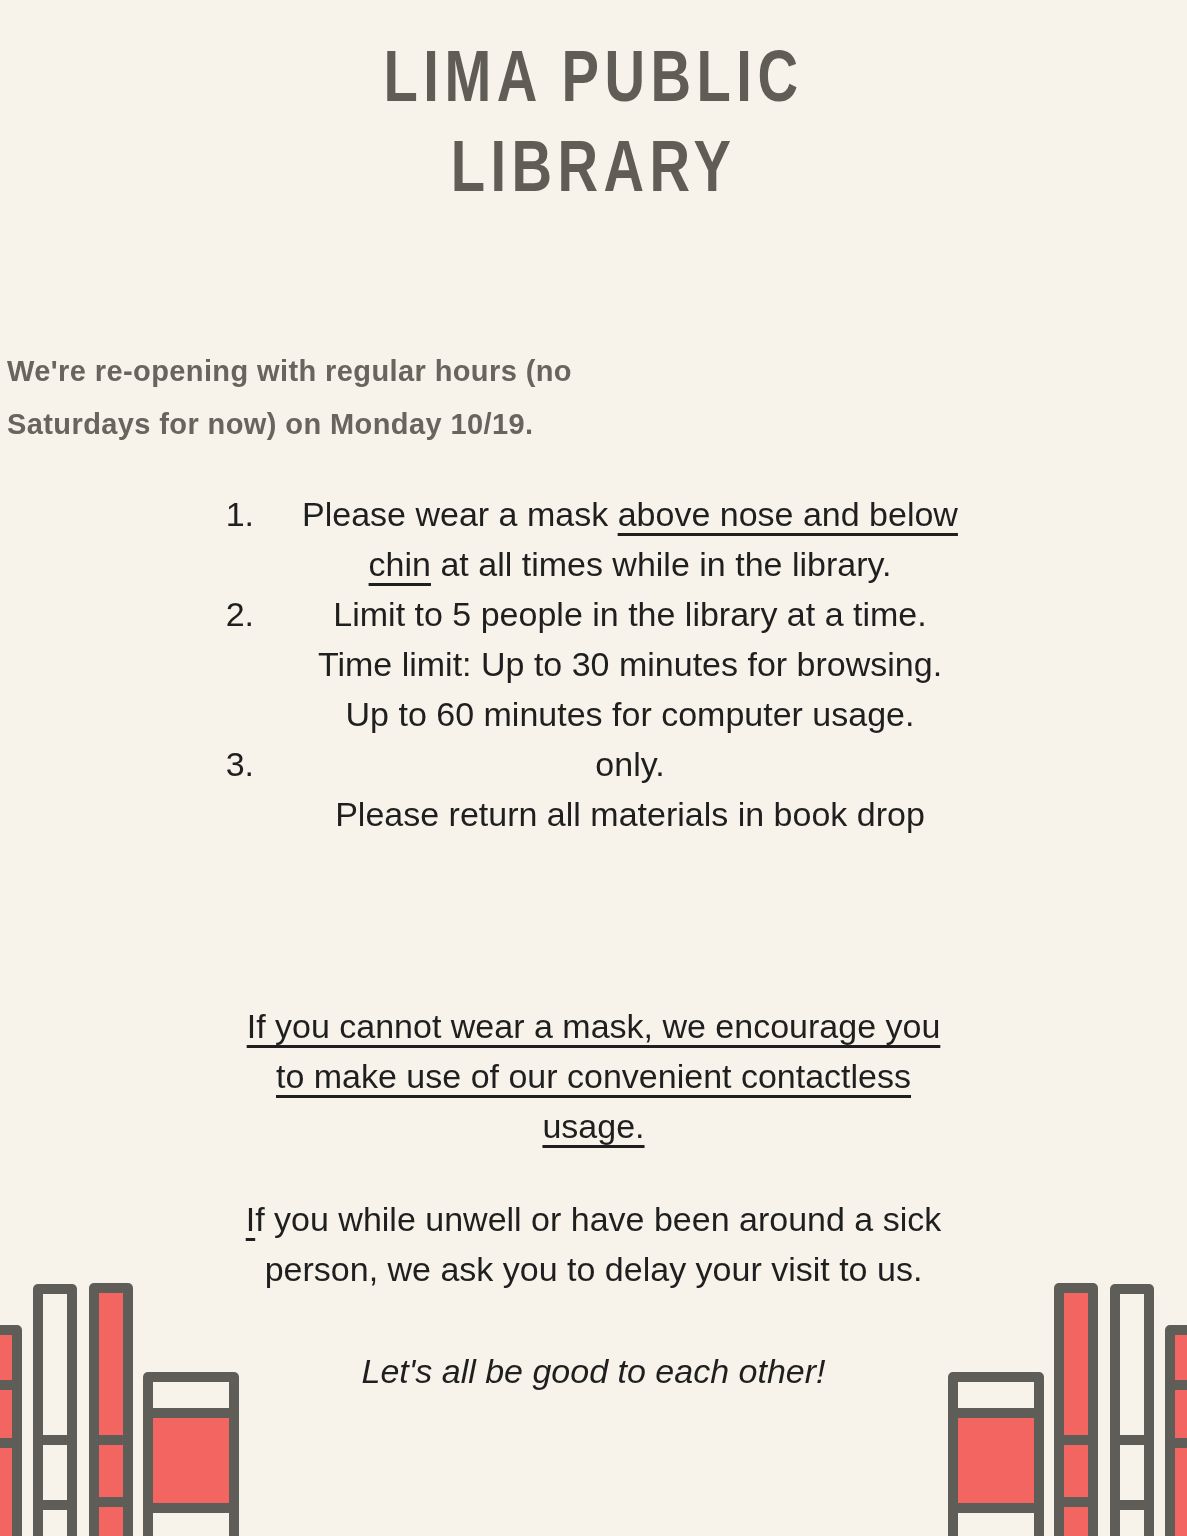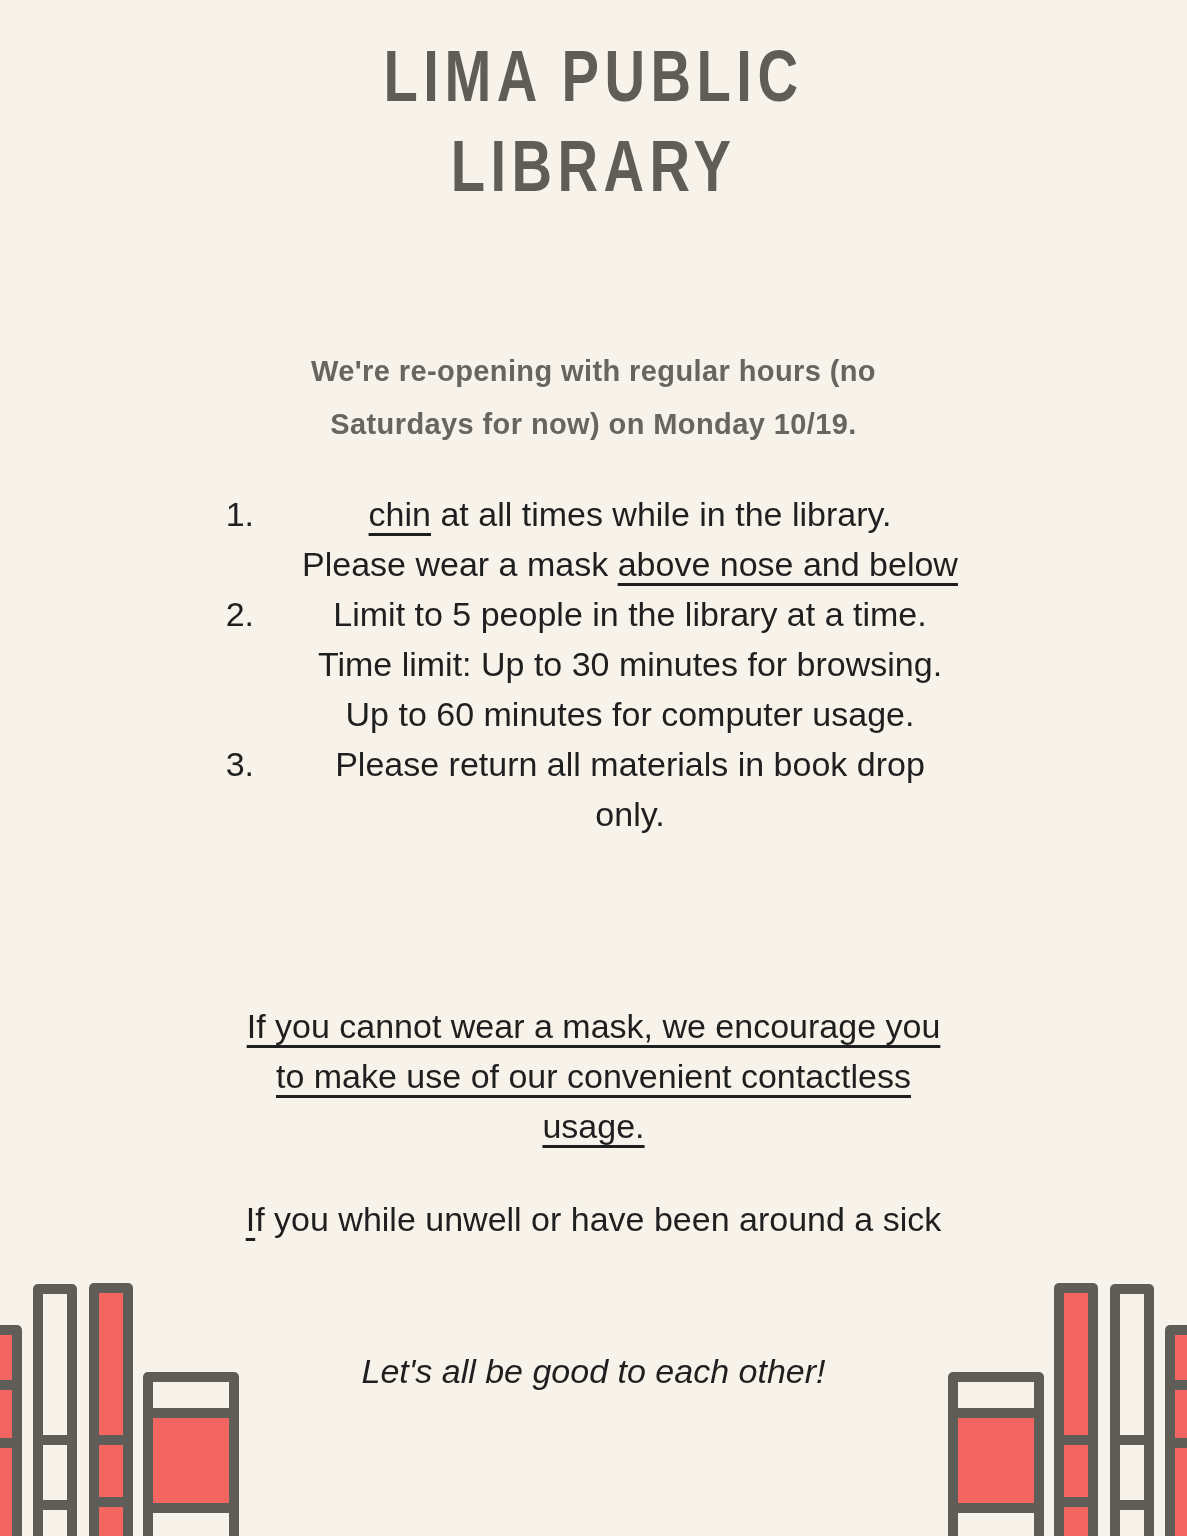--- a/index.html
+++ b/index.html
@@ -37,26 +37,27 @@
     display: block;
     transform: scaleX(0.78);
     transform-origin: 50% 50%;
     white-space: nowrap;
   }
 
   
   .subtitle {
     position: absolute;
     top: 345px; left: 0; right: 0;
-    text-align: center;
+    text-align: left;
     color: var(--subtitle-gray);
     font-weight: bold;
     font-size: 29px;
     line-height: 53px;
     letter-spacing: 0.4px;
+    padding-left: 7px;
   }
 
   
   .bodytext {
     font-size: 34px;
     line-height: 50px;
     color: var(--body-text);
   }
   .line { display: block; }
   .u, .u-line {
@@ -144,45 +145,46 @@
   </h1>
 
   <div class="subtitle">
     <span class="line">We're re-opening with regular hours (no</span>
     <span class="line">Saturdays for now) on Monday 10/19.</span>
   </div>
 
   <div class="rules bodytext">
     <div class="rule">
       <span class="num">1.</span>
+      <span class="line"><span>Please wear a mask </span><span class="u">above nose and below</span></span>
       <span class="line"><span class="u">chin</span><span> at all times while in the library.</span></span>
-      <span class="line"><span>Please wear a mask </span><span class="u">above nose and below</span></span>
     </div>
     <div class="rule">
       <span class="num">2.</span>
       <span class="line">Limit to 5 people in the library at a time.</span>
       <span class="line">Time limit: Up to 30 minutes for browsing.</span>
       <span class="line">Up to 60 minutes for computer usage.</span>
     </div>
     <div class="rule">
       <span class="num">3.</span>
+      <span class="line">only.</span>
       <span class="line">Please return all materials in book drop</span>
-      <span class="line">only.</span>
     </div>
   </div>
 
 
   <div class="para mask-alt bodytext">
     <span class="line u-line">If you cannot wear a mask, we encourage you</span>
     <span class="line u-line">to make use of our convenient contactless</span>
     <span class="line u-line">usage.</span>
   </div>
 
   <div class="para unwell bodytext">
     <span class="line"><span class="u">I</span><span>f you while unwell or have been around a sick</span></span>
+    <span class="line">person, we ask you to delay your visit to us.</span>
   </div>
 
   <div class="para closing bodytext">Let's all be good to each other!</div>
 
   <div class="books left">
     <div class="spine a">
       <div class="sec red s1"></div>
       <div class="sec red s2"></div>
       <div class="sec red s3"></div>
     </div>

